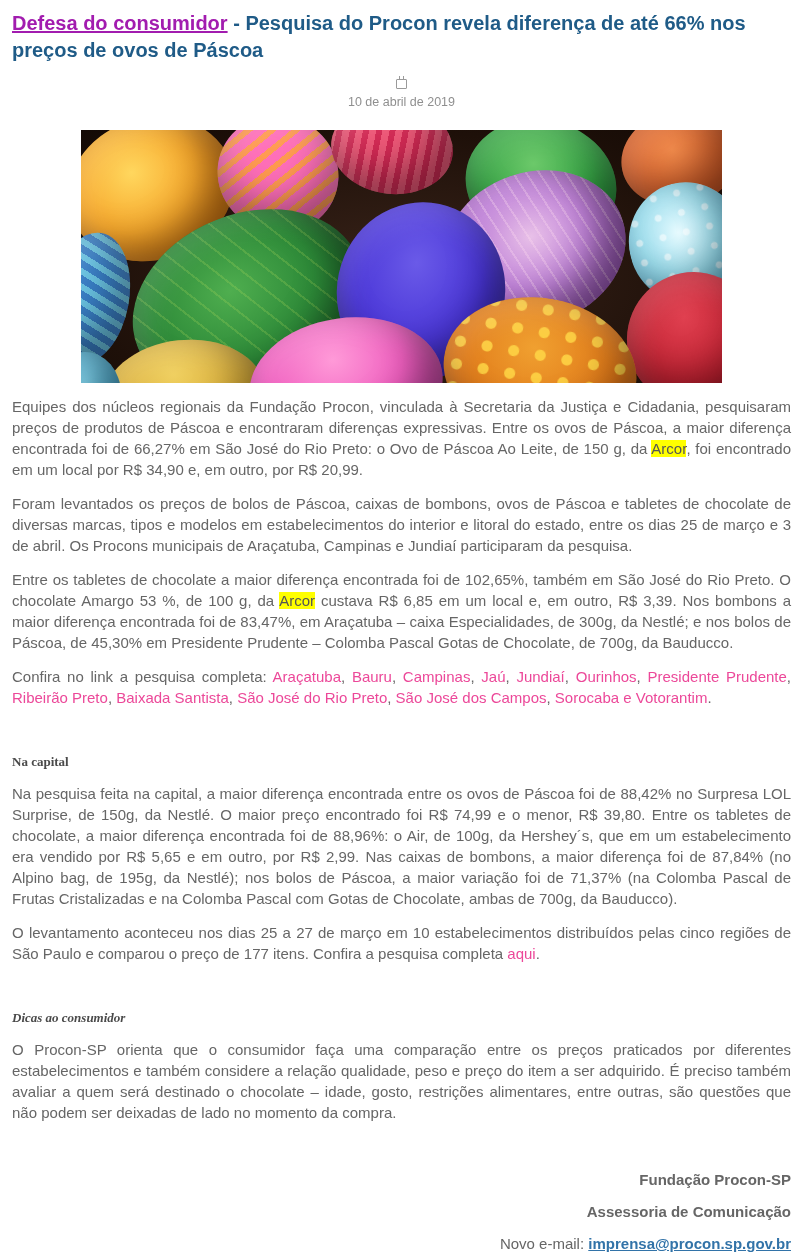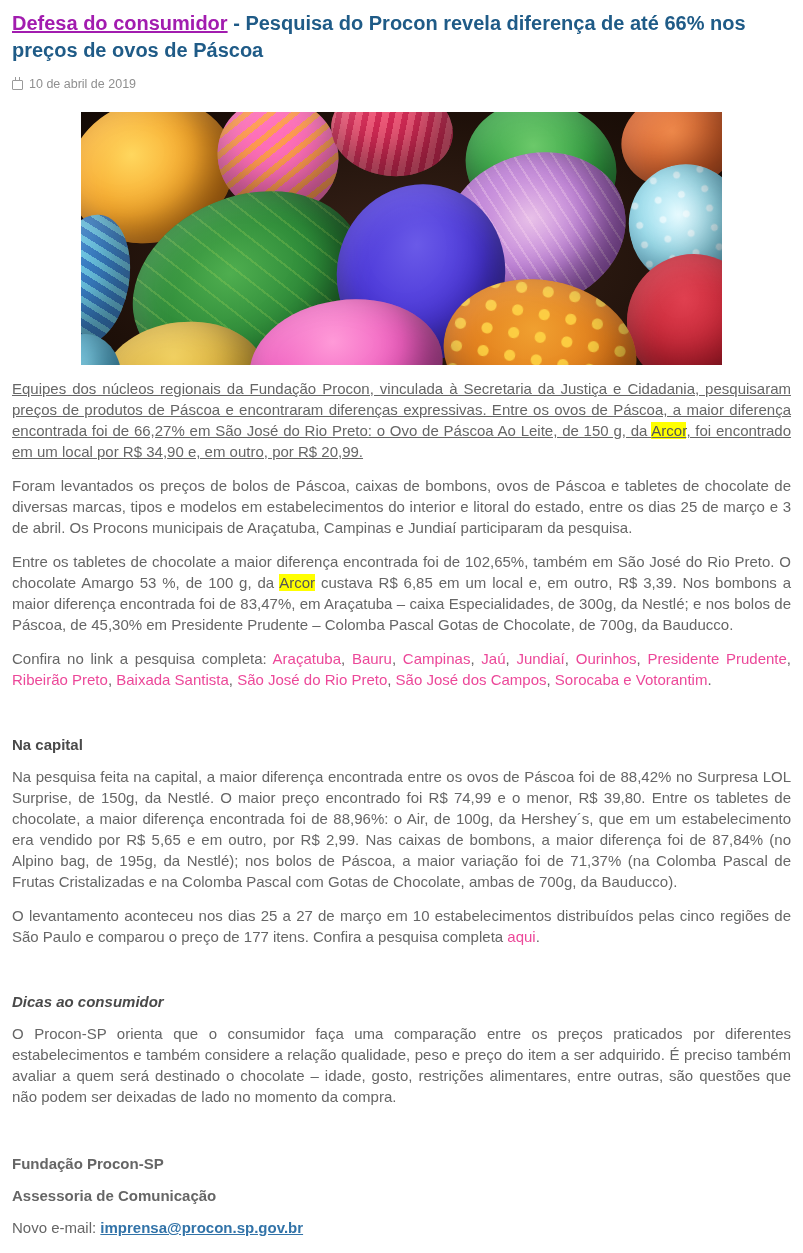--- a/index.html
+++ b/index.html
@@ -27,20 +27,21 @@
   }
 
   
   .date-row {
     margin-top: 13px;
     display: flex;
     align-items: center;
     gap: 6px;
     color: #8f8f8f;
     font-size: 12.5px;
+    flex-direction: column;
   }
   .cal-icon {
     display: inline-block;
     width: 11px; height: 10px;
     border: 1px solid #9a9a9a;
     border-radius: 1px;
     position: relative;
     margin-top: 2px;
   }
   .cal-icon::before, .cal-icon::after {
@@ -105,49 +106,51 @@
                      background: radial-gradient(ellipse at 50% 40%, #7fd0e8 0%, #48a8cc 60%, #2a7fa8 100%); }
 
   
   p.body-text {
     font-size: 15px;
     line-height: 21px;
     text-align: justify;
     margin: 13px 0;
     color: #666666;
   }
-  .first-para { margin-top: 12px; text-decoration: underline; }
+  .first-para { margin-top: 12px; }
   a.inline-link {
     color: #ec4899;
     text-decoration: none;
     cursor: pointer;
   }
   a.email-link {
     color: #3273a8;
     text-decoration: underline;
     cursor: pointer;
     font-weight: bold;
   }
   .hl {
     background: #ffff00;
     color: #555555;
   }
   .section-heading {
-    font-size: 15px;
+    font-size: 13px;
     font-weight: bold;
     color: #4a4a4a;
     margin: 46px 0 0 0;
+    font-family: Liberation Serif, serif;
   }
   .section-heading.italic { font-style: italic; }
   .footer-block { margin-top: 46px; }
   .footer-block p {
     font-size: 15px;
     line-height: 21px;
     margin: 11px 0;
     color: #666666;
+    text-align: right;
   }
   .footer-bold { font-weight: bold; color: #555555; }
 </style>
 </head>
 <body>
 
 <h1 class="article-title"><a>Defesa do consumidor</a><span> - Pesquisa do Procon revela diferença de até 66% nos preços de ovos de Páscoa</span></h1>
 
 <div class="date-row">
   <span class="cal-icon"></span>

